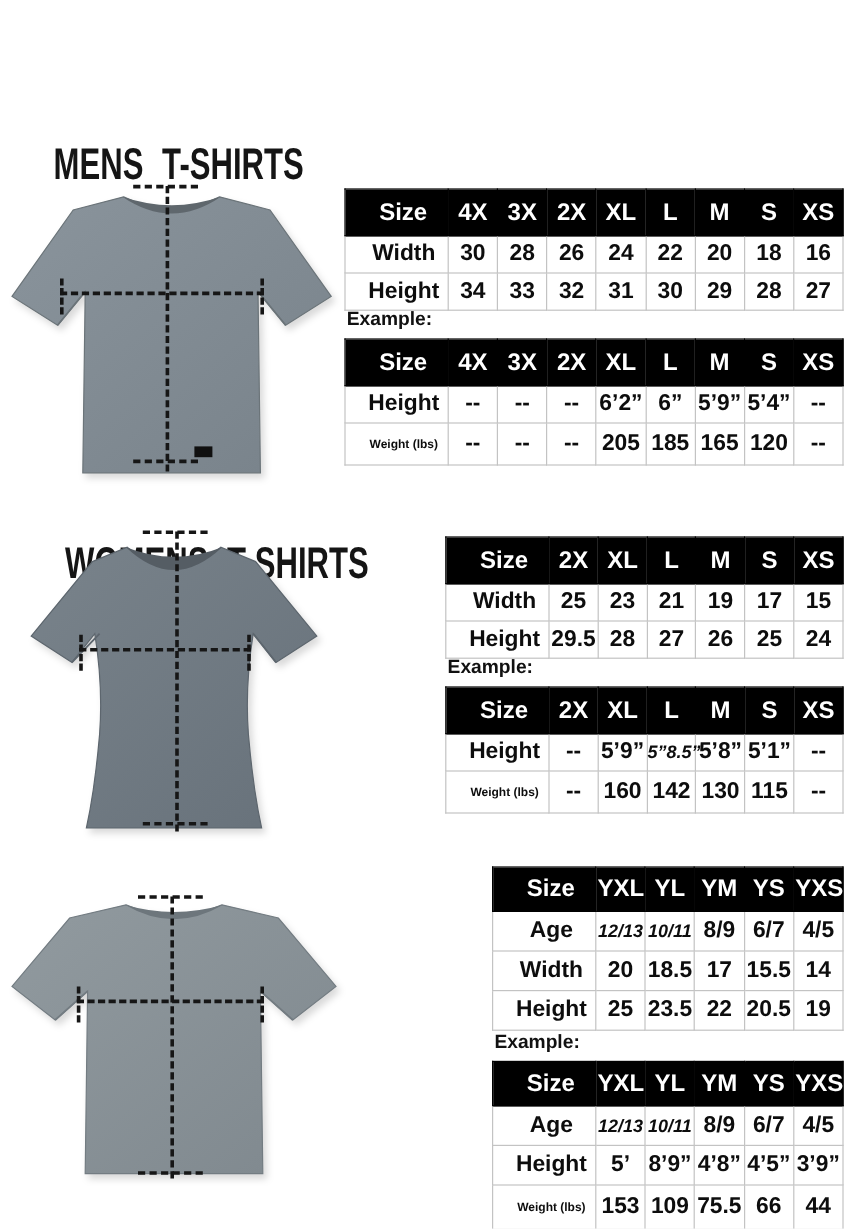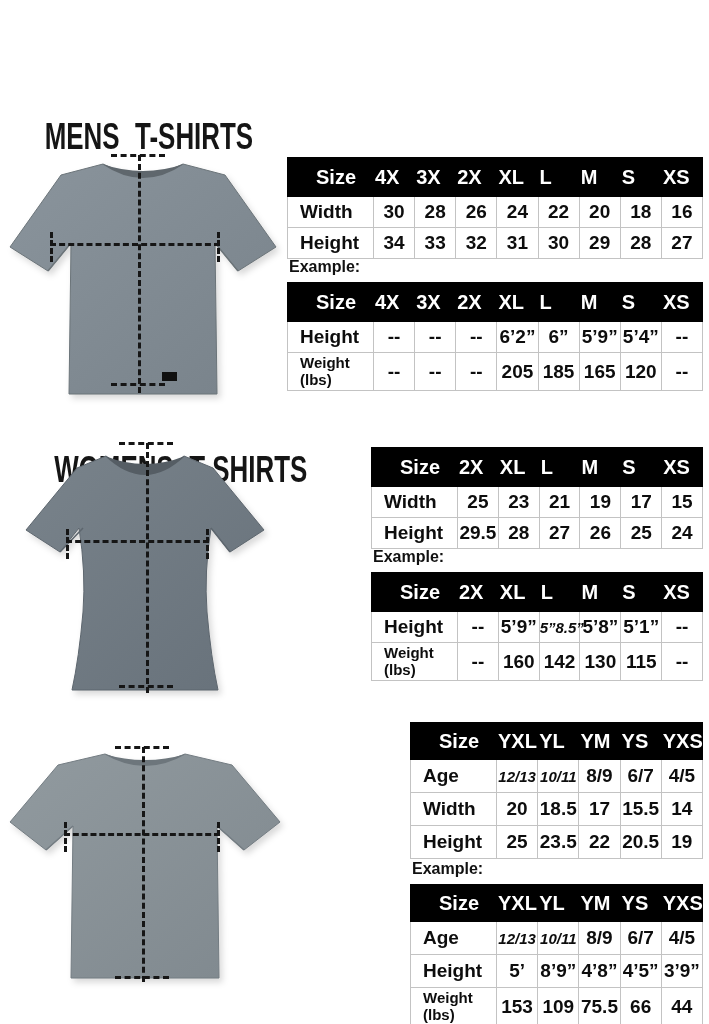--- a/index.html
+++ b/index.html
@@ -20,25 +20,25 @@
   .shirt { position:absolute; }
   .shirt svg { position:absolute; left:0; top:0; width:100%; height:100%; filter:drop-shadow(3px 4px 3px rgba(0,0,0,.15)); }
   .mline { position:absolute; }
   .vline   { border-left:3px dashed #161616; width:0; }
   .hline   { border-top:3px dashed #161616; height:0; }
   .tag { position:absolute; background:#101010; }
 
   
   table.size { position:absolute; border-collapse:collapse; table-layout:fixed; background:#fff; }
   table.size col.c-label { width:86px; }
-  table.size thead th { background:#000; color:#fff; font-size:20px; font-weight:bold; height:36px; text-align:left; border:1px solid #000; }
+  table.size thead th { background:#000; color:#fff; font-size:20px; font-weight:bold; height:36px; text-align:center; border:1px solid #000; }
   table.size thead th:first-child { text-align:center; padding-left:12px; }
   table.size tbody th, table.size tbody td { border:1px solid #c3c3c3; font-size:19px; font-weight:bold; color:#0d0d0d; text-align:center; height:30px; padding:0; }
-  table.size tbody th { text-align:left; padding-left:12px; }
-  table.size tbody th.wrap { font-size:15px; line-height:1.1; padding-top:2px; padding-bottom:2px; }
+  table.size tbody th { text-align:center; padding-left:12px; }
+  table.size tbody th.wrap { font-size:10px; line-height:1.1; padding-top:2px; padding-bottom:2px; }
   table.size td.fit { font-size:15px;font-style:italic; }
   table.size.youth thead th { height:34px; }
   table.size.youth tbody th, table.size.youth tbody td { height:32px; }
 
   .ex-label { position:absolute; font-size:16px; font-weight:bold; color:#111; }
 </style>
 </head>
 <body>
 
 <div class="page">

